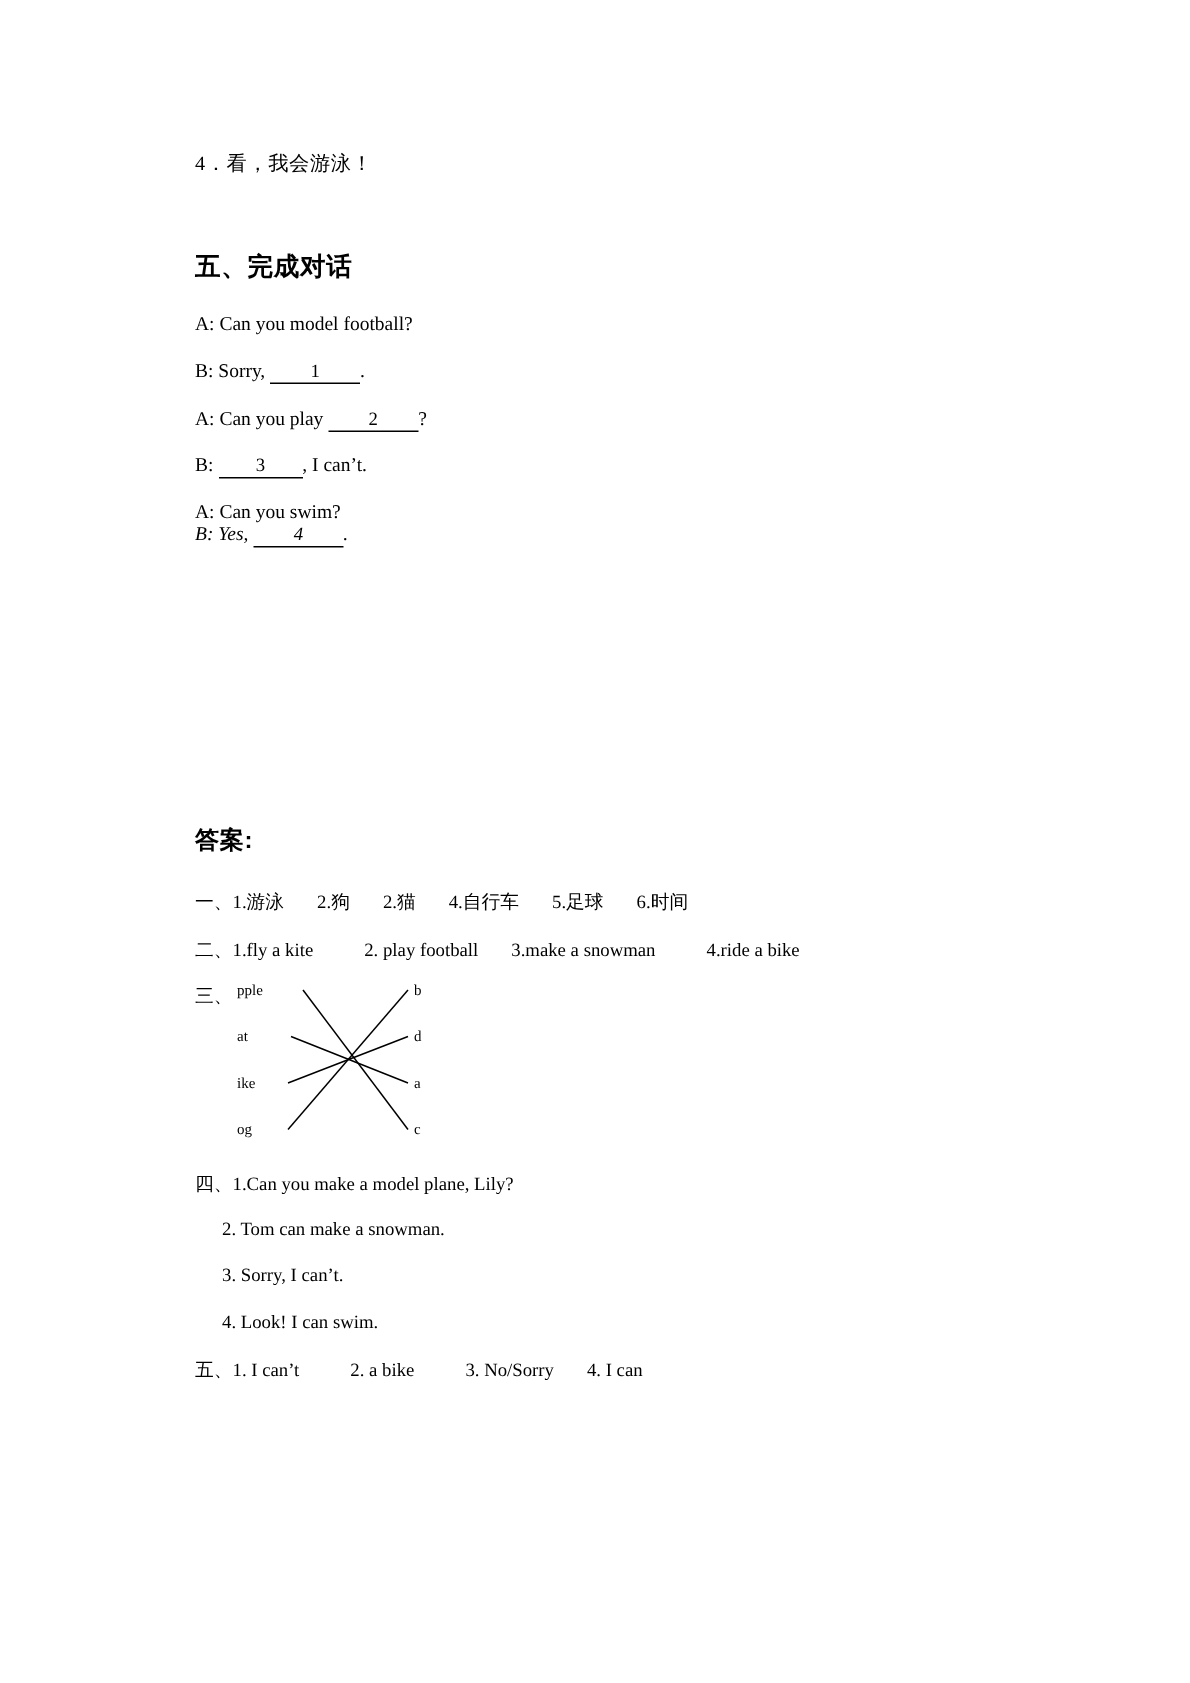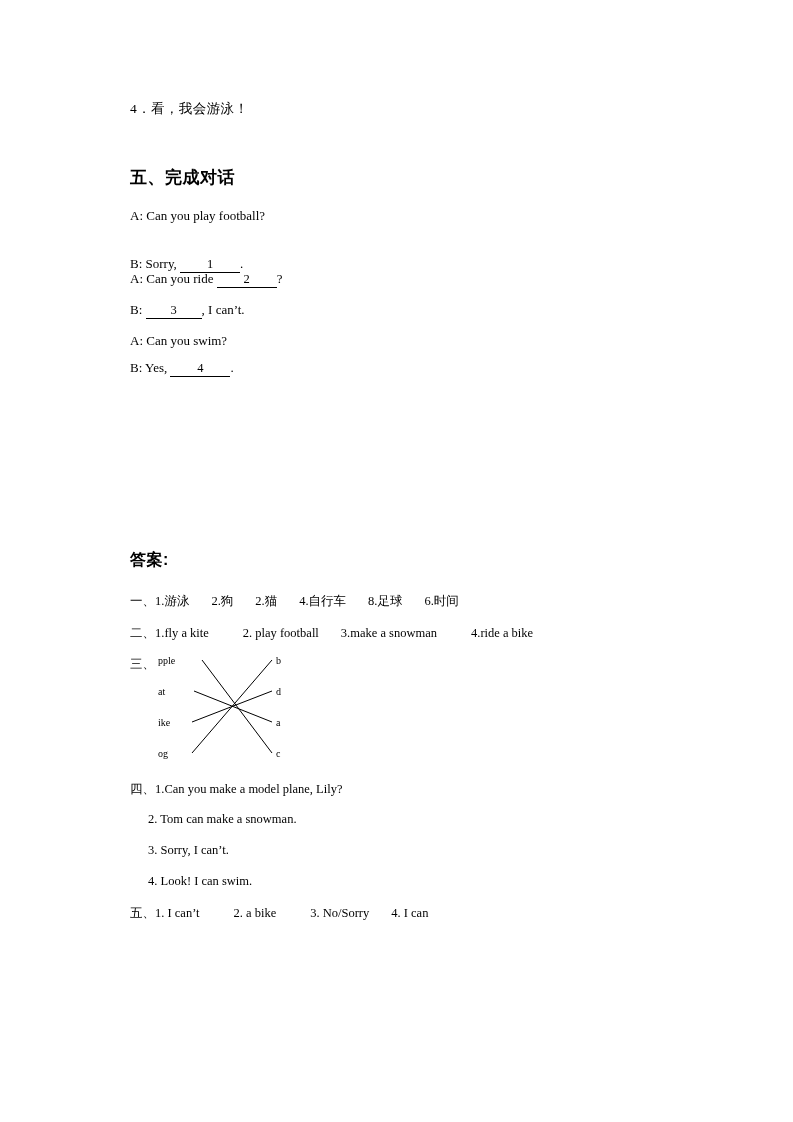--- a/index.html
+++ b/index.html
@@ -57,25 +57,25 @@
     display: inline-block;
     border-bottom: 1px solid #000;
     text-align: center;
     vertical-align: baseline;
     font-size: 12.5px;
   }
   .blank-w60 { width: 60px; }
   .blank-w56 { width: 56px; }
 
   #dlg-1 { top: 208px; left: 0; }
-  #dlg-2 { top: 256px; left: 0; }
+  #dlg-2 { top: 239px; left: 0; }
   #dlg-3 { top: 271px; left: 0; }
   #dlg-4 { top: 302px; left: 0; }
   #dlg-5 { top: 333px; left: 0; }
-  #dlg-6 { top: 360px; left: 0; }
+  #dlg-6 { top: 348px; left: 0; font-style: italic; }
 
   #answers-heading {
     top: 550px;
     left: 0;
     font-size: 16px;
   }
 
   .ans-row {
     position: absolute;
     font-size: 12.5px;
@@ -128,51 +128,51 @@
 <body>
 
 <div class="page">
   <div class="content">
 
     <div class="q4-line">4．看，我会游泳！</div>
 
     <div class="section-heading" id="heading-five">五、完成对话</div>
 
     <div class="dlg-line" id="dlg-1">
-      <span>A: Can you play football?</span>
+      <span>A: Can you model football?</span>
     </div>
 
     <div class="dlg-line" id="dlg-2">
       <span>B: Sorry,</span>
       <span class="blank blank-w60">1</span><span>.</span>
     </div>
 
     <div class="dlg-line" id="dlg-3">
-      <span>A: Can you ride</span>
+      <span>A: Can you play</span>
       <span class="blank blank-w60">2</span><span>?</span>
     </div>
 
     <div class="dlg-line" id="dlg-4">
       <span>B:</span>
       <span class="blank blank-w56">3</span><span>, I can’t.</span>
     </div>
 
     <div class="dlg-line" id="dlg-5">
       <span>A: Can you swim?</span>
     </div>
 
     <div class="dlg-line" id="dlg-6">
       <span>B: Yes,</span>
       <span class="blank blank-w60">4</span><span>.</span>
     </div>
 
     <div class="section-heading" id="answers-heading">答案:</div>
 
     <div class="ans-row" id="ans-1">
-      <span class="ans-label">一、</span><span>1.游泳</span><span class="gap-s"></span><span>2.狗</span><span class="gap-s"></span><span>2.猫</span><span class="gap-s"></span><span>4.自行车</span><span class="gap-s"></span><span>8.足球</span><span class="gap-s"></span><span>6.时间</span>
+      <span class="ans-label">一、</span><span>1.游泳</span><span class="gap-s"></span><span>2.狗</span><span class="gap-s"></span><span>2.猫</span><span class="gap-s"></span><span>4.自行车</span><span class="gap-s"></span><span>5.足球</span><span class="gap-s"></span><span>6.时间</span>
     </div>
 
     <div class="ans-row" id="ans-2">
       <span class="ans-label">二、</span><span>1.fly a kite</span><span class="gap-m"></span><span>2. play football</span><span class="gap-s"></span><span>3.make a snowman</span><span class="gap-m"></span><span>4.ride a bike</span>
     </div>
 
     <div class="ans-row" id="ans-3-label">三、</div>
 
     <div class="match-block">
       <svg class="match-svg" viewBox="0 0 160 125">

